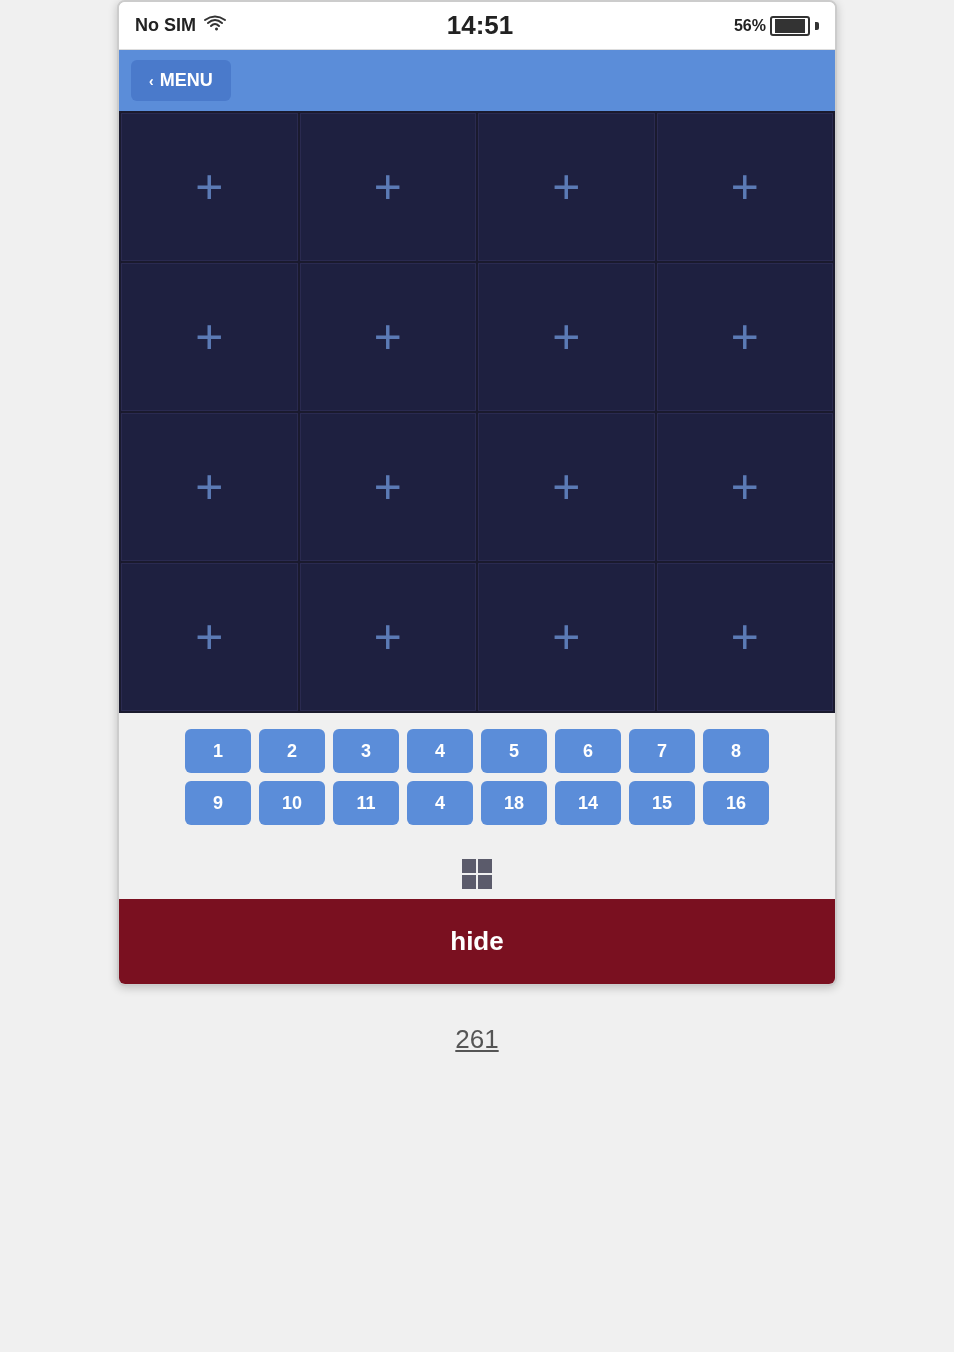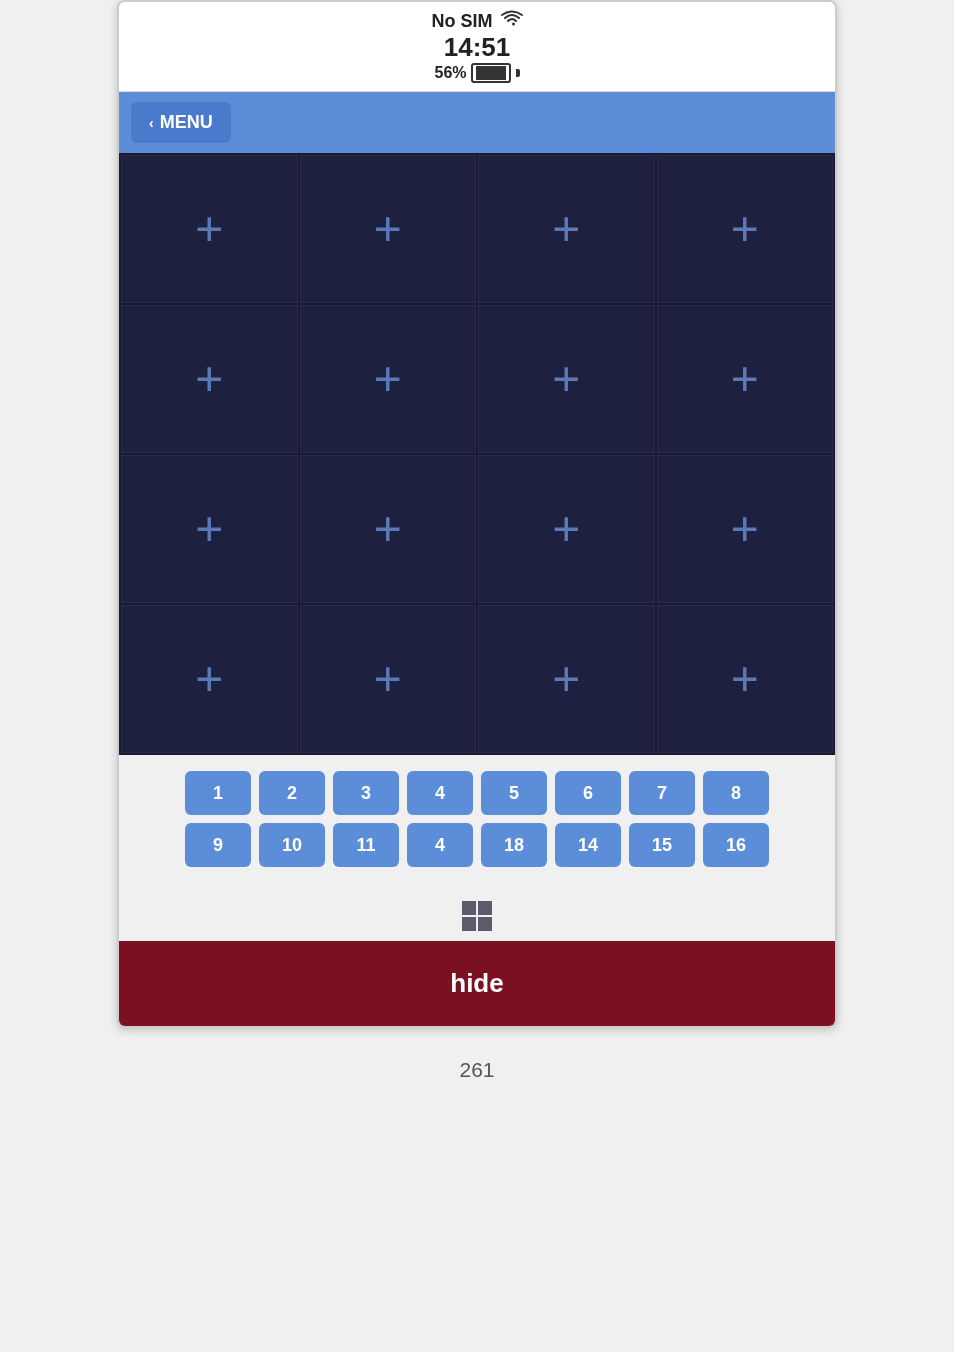--- a/index.html
+++ b/index.html
@@ -67,21 +67,20 @@
     }
 
     
     .status-bar {
       background: #fff;
       display: flex;
       justify-content: space-between;
       align-items: center;
       padding: 8px 16px;
       border-bottom: 1px solid #ddd;
-      flex-direction: column;
     }
 
     .status-left {
       display: flex;
       align-items: center;
       gap: 8px;
       font-size: 18px;
       font-weight: bold;
       color: #222;
     }
@@ -249,23 +248,24 @@
       border: none;
       width: 100%;
       padding: 27px;
       font-size: 26px;
       font-weight: bold;
       cursor: pointer;
     }
 
     
     .page-number {
-      margin-top: 30px;
-      font-size: 21px;
+      margin-top: 38px;
+      font-size: 26px;
       color: #555;
+      text-decoration: underline;
     }
   </style>
 </head>
 <body>
 
 <div class="page-wrapper">
 
 
   <div class="phone-frame">
 

